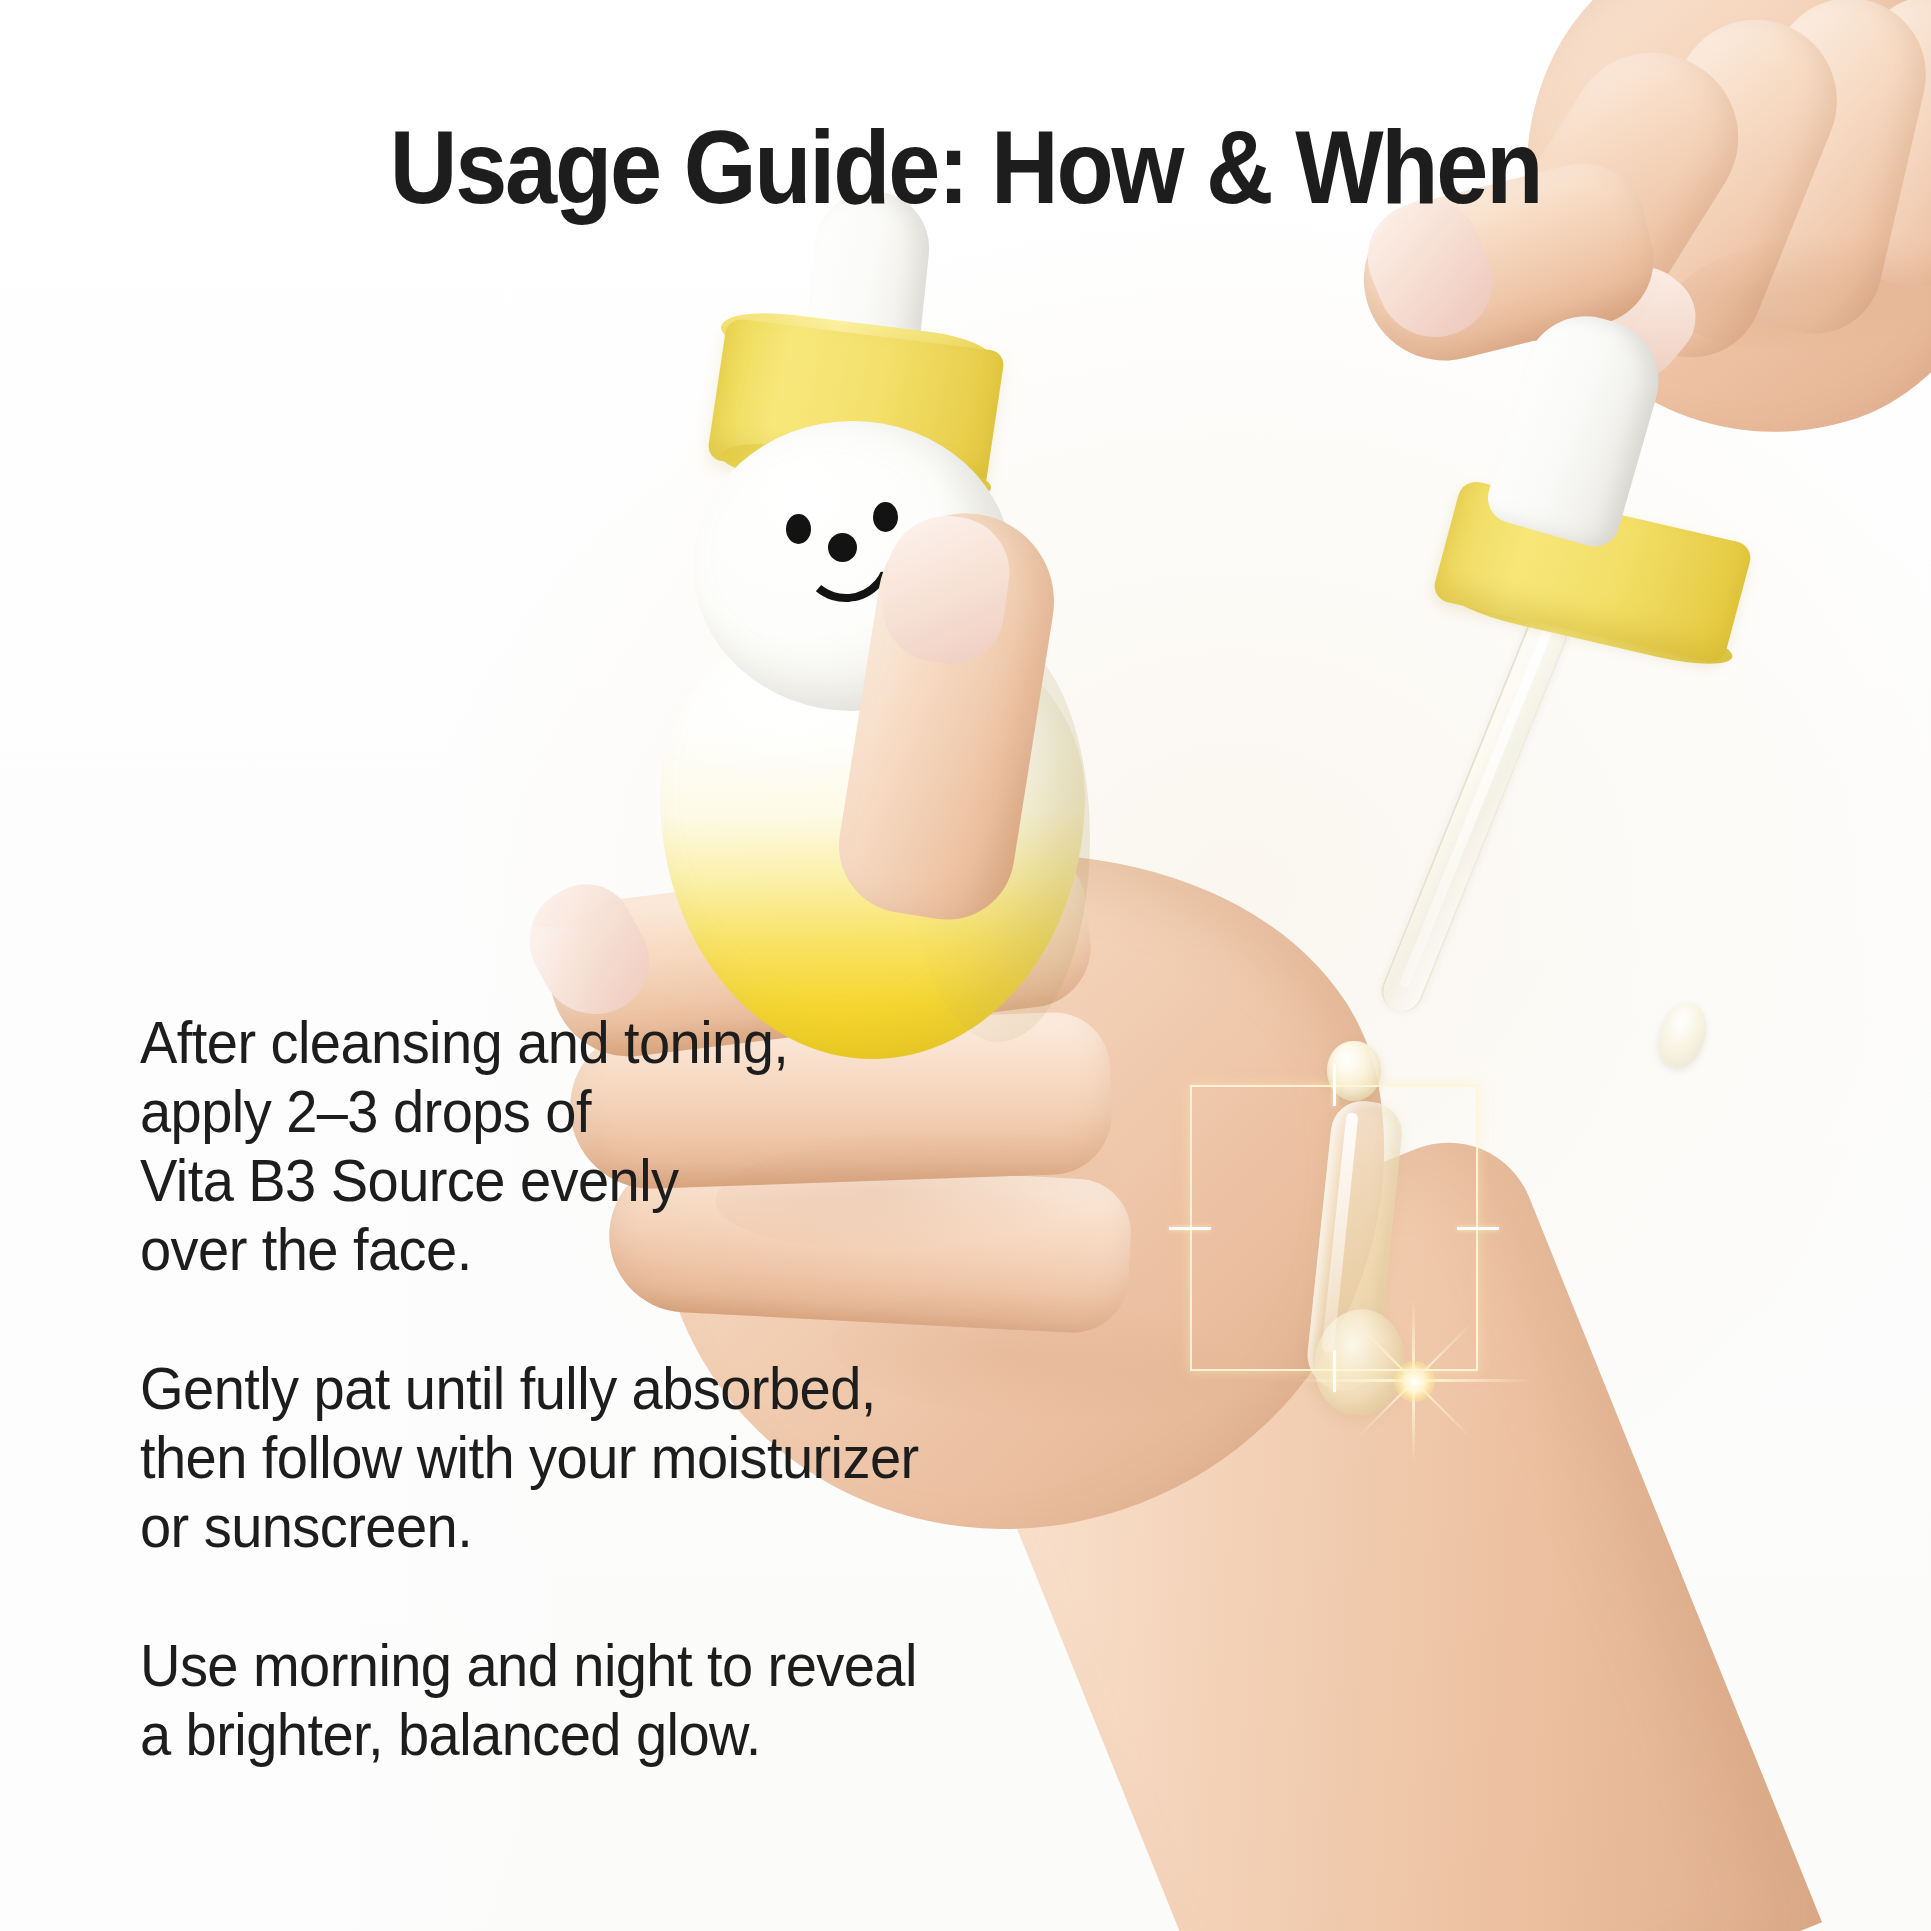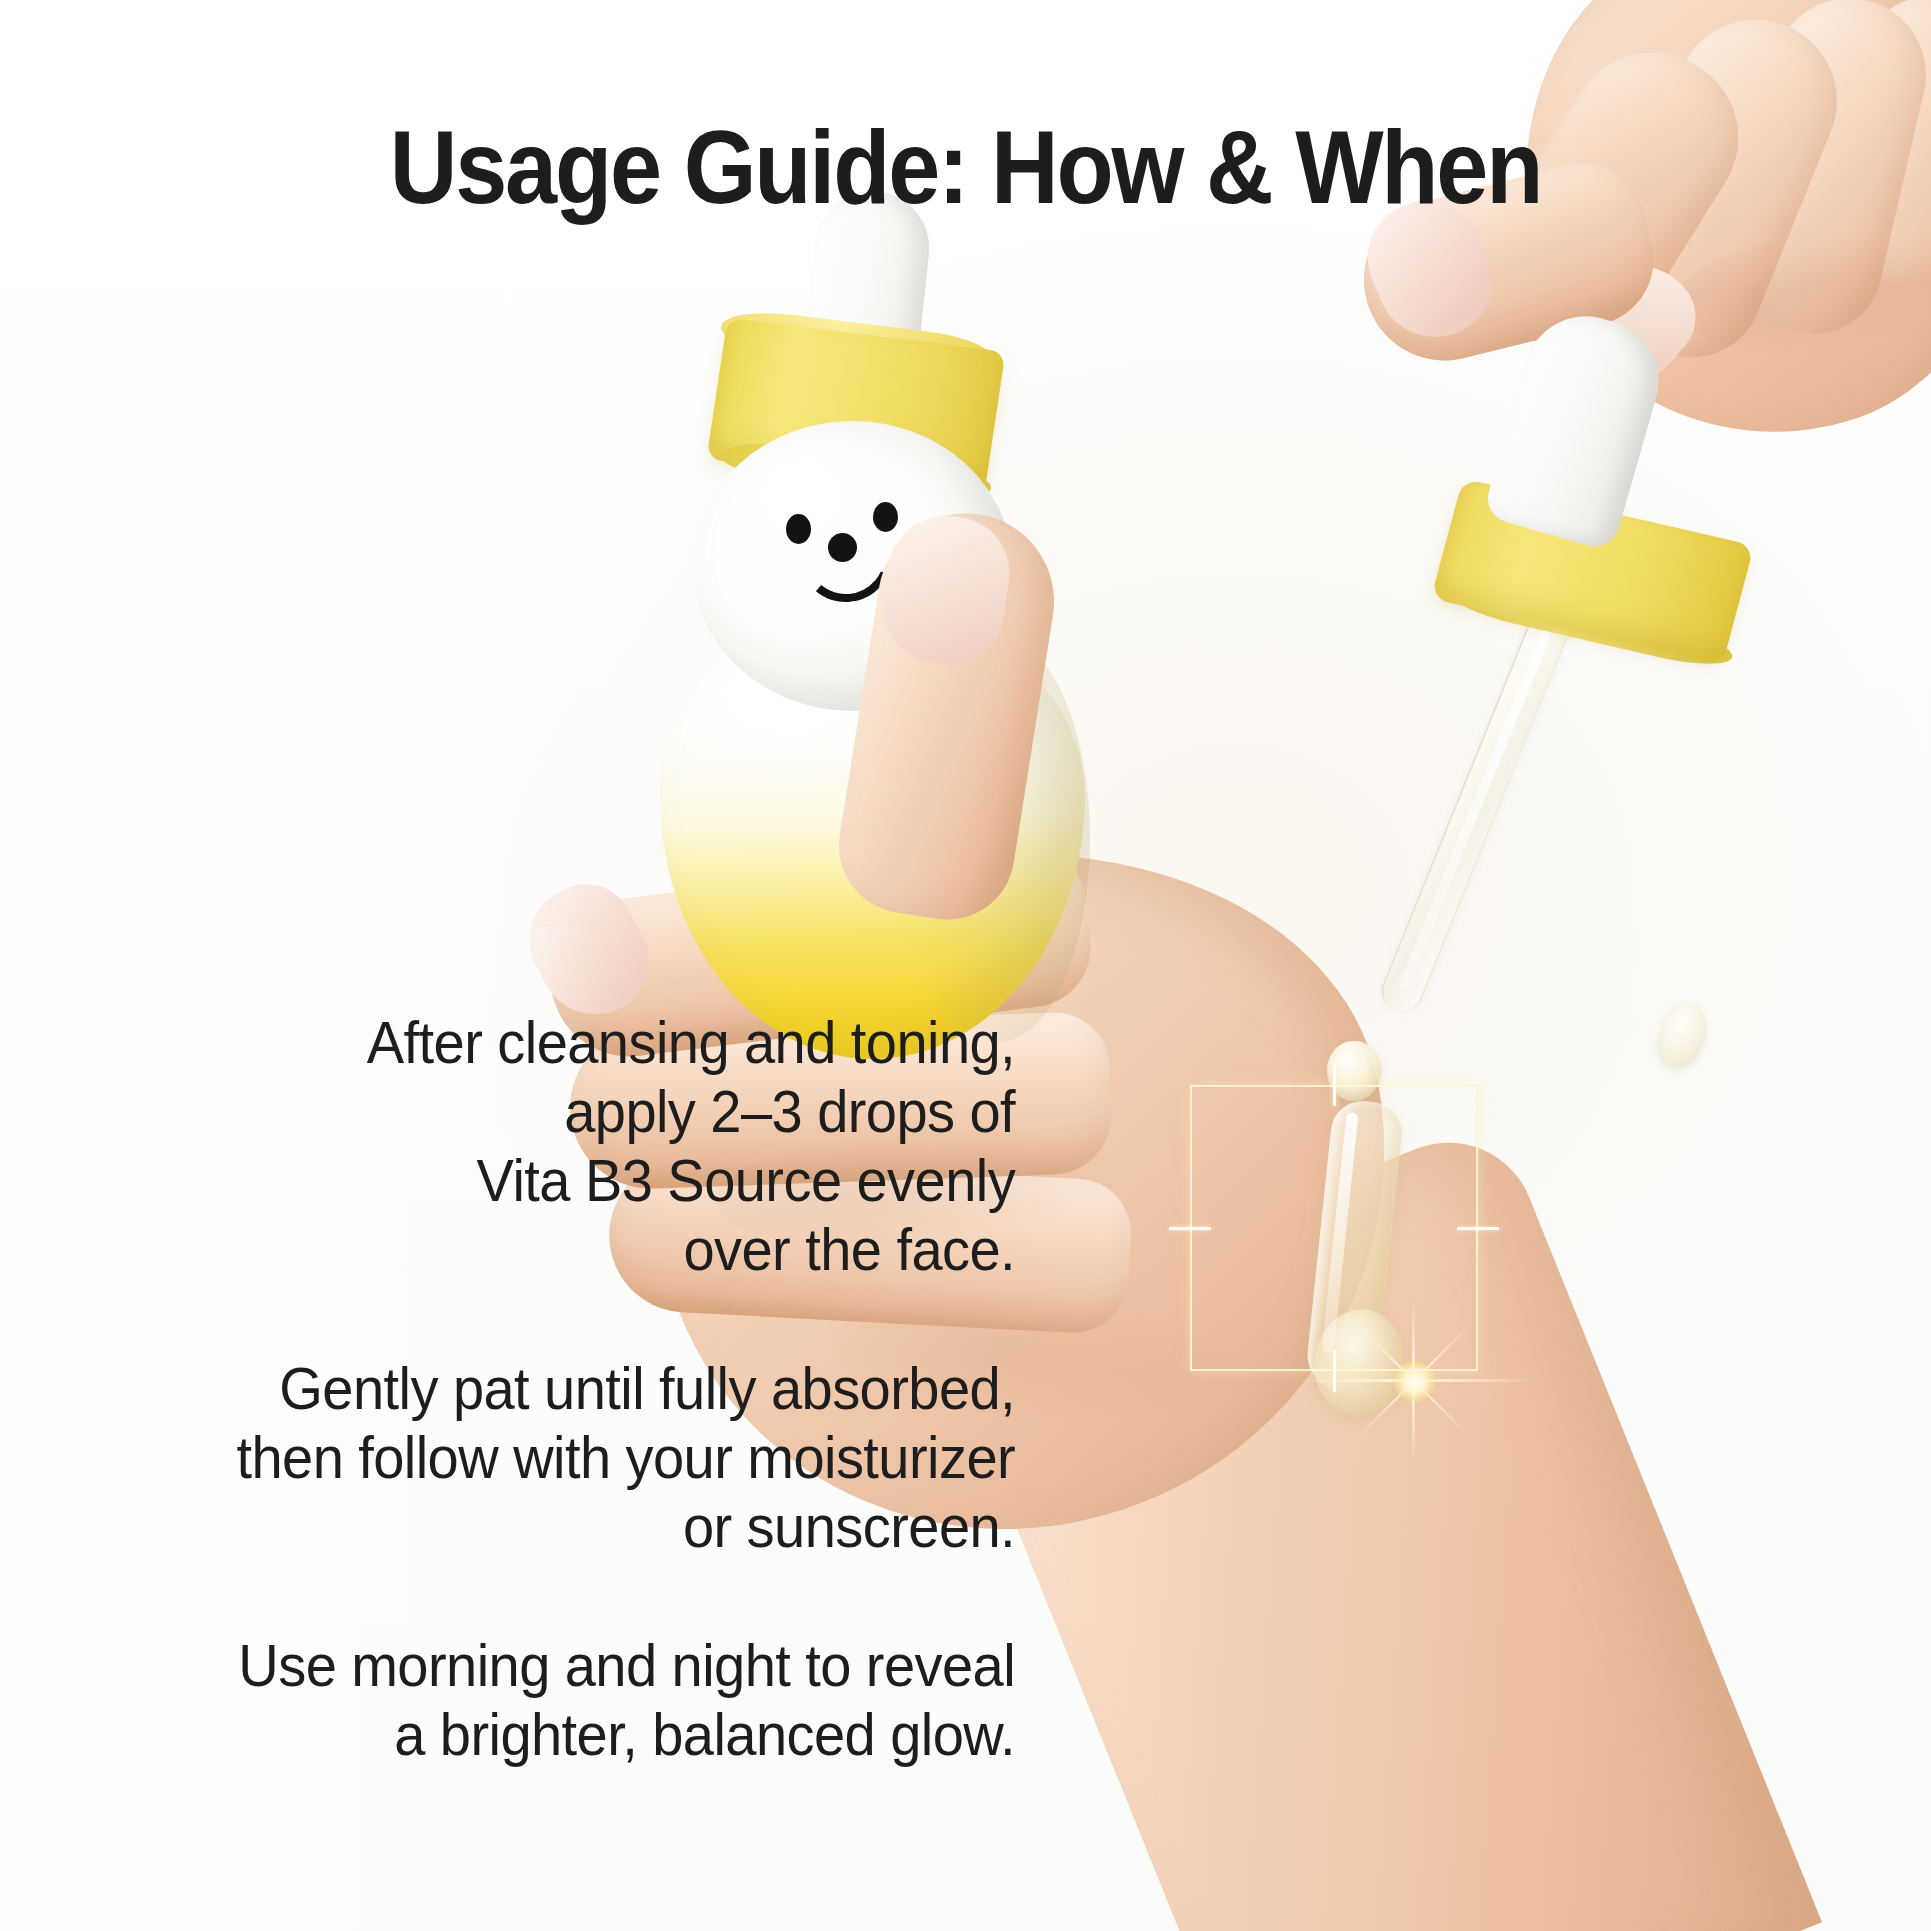--- a/index.html
+++ b/index.html
@@ -36,26 +36,25 @@
     color:#1d1d1d;
     z-index:60;
     transform:scaleX(.9);
     transform-origin:50% 50%;
     white-space:nowrap;
   }
 
   
   .copy{
     position:absolute;
-    left:162px;
+    left:140px;
     top:1009px;
     width:898px;
     z-index:60;
     color:#1d1d1d;
-    text-align:right;
   }
   .para{
     font-size:59px;
     line-height:1.17;
     font-weight:400;
     letter-spacing:-0.6px;
     transform:scaleX(.95);
     transform-origin:0 50%;
     white-space:pre-line;
   }

